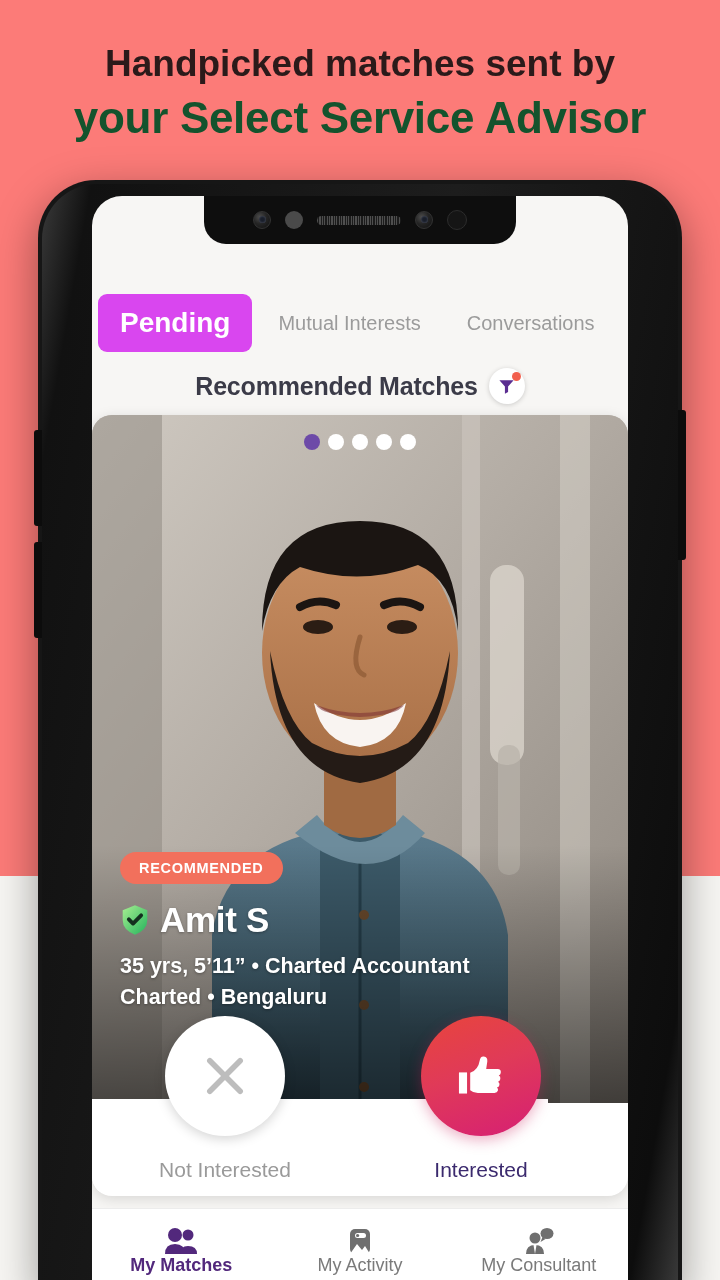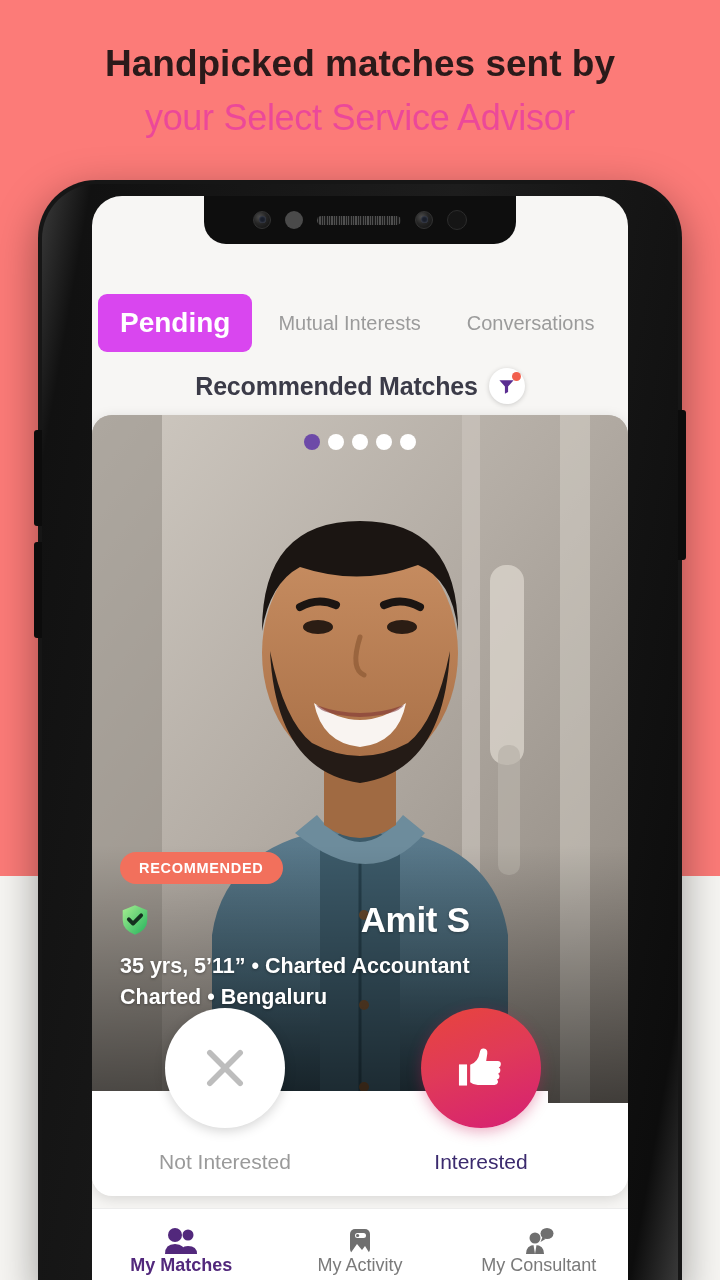--- a/index.html
+++ b/index.html
@@ -23,22 +23,22 @@
   
   .headline {
     position:absolute; left:0; top:38px; width:720px;
     text-align:center; z-index:5; color:#2a1616;
   }
   .headline .l1 {
     font-size:37px; font-weight:700; line-height:52px;
     letter-spacing:0px; color:#2b1a1a;
   }
   .headline .l2 {
-    font-size:36px; font-weight:400; line-height:56px;
-    letter-spacing:-0.3px; color:#ec4899;
+    font-size:44px; font-weight:700; line-height:56px;
+    letter-spacing:-0.3px; color:#14532d;
   }
 
   
   .phone {
     position:absolute; left:38px; top:180px;
     width:644px; height:1110px;
     z-index:10;
   }
   .phone-body {
     position:absolute; left:0; top:0; width:644px; height:1110px;
@@ -164,31 +164,31 @@
   .badge-rec {
     position:absolute; left:28px; top:437px; z-index:14;
     background:#f2705c; color:#fff;
     font-size:14.5px; font-weight:700; letter-spacing:.7px;
     padding:8px 19px; border-radius:18px;
   }
 
   .info {
     position:absolute; left:28px; top:485px; z-index:14; color:#fff;
   }
-  .name-row { display:flex; align-items:center; gap:1px;justify-content:space-between; }
+  .name-row { display:flex; align-items:center; gap:10px; }
   .name { font-size:35px; font-weight:700; letter-spacing:-0.3px;
           text-shadow:0 1px 3px rgba(0,0,0,.32); }
   .meta1 { font-size:21.5px; font-weight:600; margin-top:14px;
            text-shadow:0 1px 3px rgba(0,0,0,.35); }
   .meta2 { font-size:21.5px; font-weight:600; margin-top:6px;
            text-shadow:0 1px 3px rgba(0,0,0,.35); }
 
   
   .actions {
-    position:absolute; left:0; bottom:12px; width:456px; height:93px;
+    position:absolute; left:0; bottom:4px; width:456px; height:93px;
     background:#fff;
   }
   .act {
     position:absolute; bottom:10px; text-align:center; width:190px;
   }
   .act.left { left:38px; }
   .act.right { left:294px; }
   .circle {
     width:120px; height:120px; border-radius:50%;
     position:absolute; bottom:46px; left:35px;

